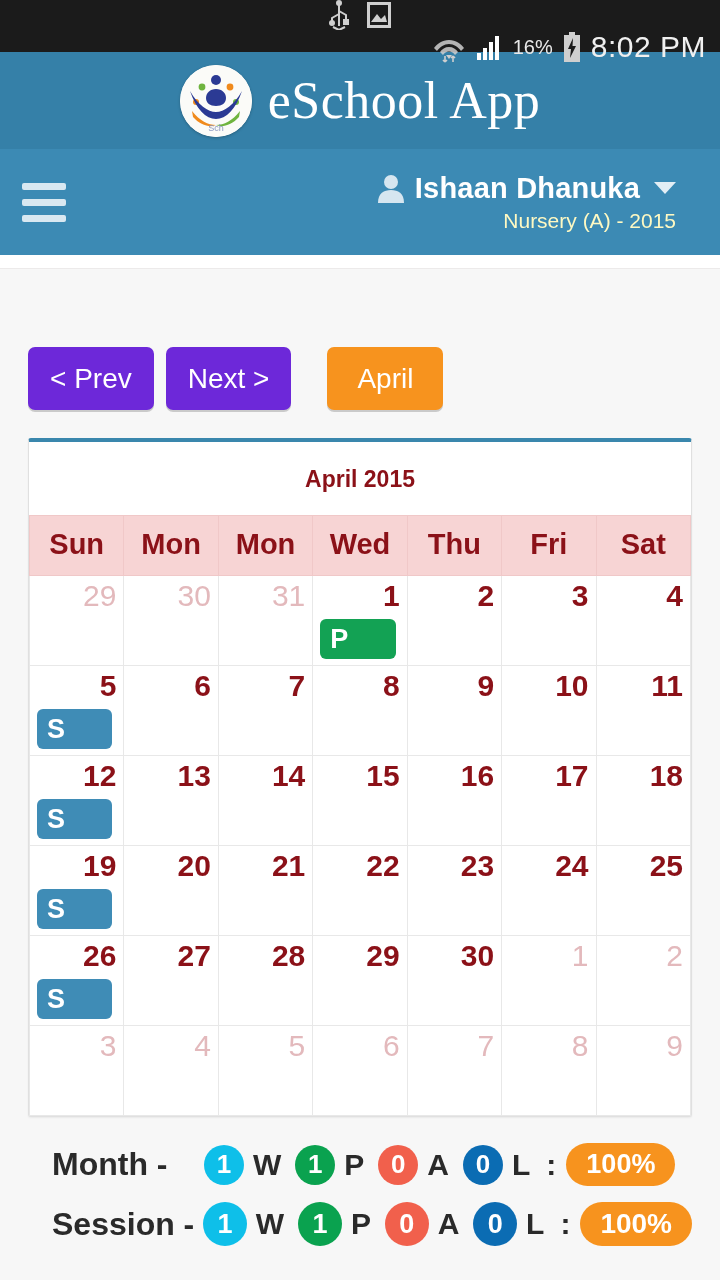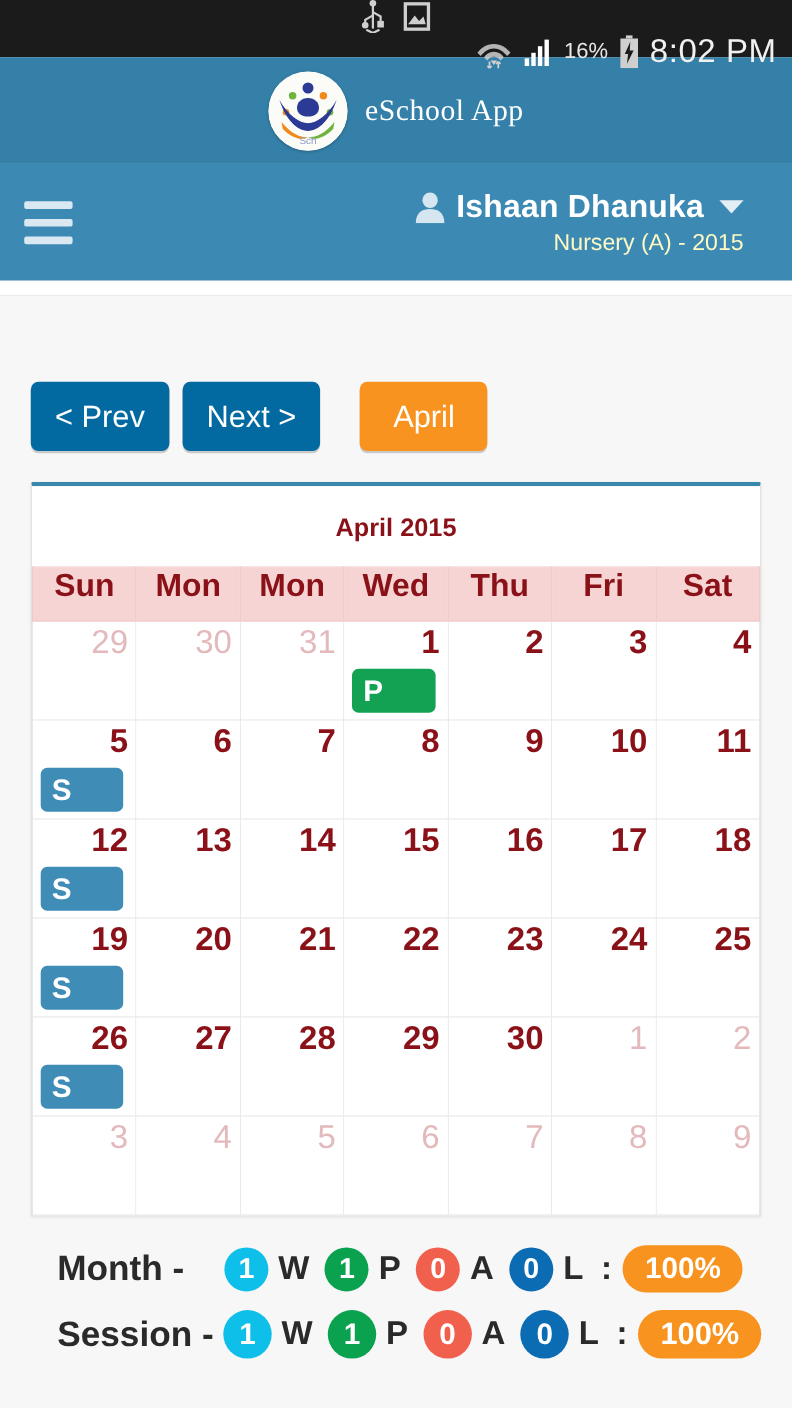--- a/index.html
+++ b/index.html
@@ -27,21 +27,21 @@
     display:flex; align-items:center; justify-content:center; gap:16px;
   }
   .logo{
     width:72px; height:72px; border-radius:50%;
     background:#fdfdfb; position:relative; overflow:hidden;
     box-shadow:0 1px 3px rgba(0,0,0,.25);
   }
   .logo svg{ position:absolute; inset:0; }
   .app-title{
     font-family:"Liberation Serif", serif;
-    font-size:27px; color:#ffffff; letter-spacing:.5px;
+    font-size:52px; color:#ffffff; letter-spacing:.5px;
   }
 
   
   .navbar{
     height:106px; background:#3c8ab4; position:relative;
     display:flex; align-items:center; padding:0 22px;
   }
   .hamburger{ width:44px; display:flex; flex-direction:column; gap:9px; cursor:pointer; }
   .hamburger span{ display:block; height:7px; border-radius:2px; background:#d9e8f1; }
   .nav-right{
@@ -61,37 +61,37 @@
   
   .content{ padding:0 28px; }
 
   .btnrow{ display:flex; gap:12px; padding-top:78px; }
   .btn{
     border:none; border-radius:7px; color:#fff;
     font-size:28px; font-family:"Liberation Sans", sans-serif;
     padding:0 22px; height:63px; cursor:pointer;
     box-shadow:0 2px 0 rgba(0,0,0,.18);
   }
-  .btn-maroon{ background:#0369a1; }
+  .btn-maroon{ background:#6d28d9; }
   .btn-orange{ background:#f7931e; margin-left:24px; padding:0 30px; }
 
   
   .calendar{
     margin-top:28px; background:#fff;
     border:1px solid #e0e0e0; border-top:4px solid #3a87ad;
     border-radius:3px; box-shadow:0 1px 2px rgba(0,0,0,.06);
   }
   .cal-title{
     text-align:center; color:#8b1118; font-weight:bold;
     font-size:23px; padding:24px 0 22px;
   }
   table.cal{ width:100%; border-collapse:collapse; table-layout:fixed; }
   table.cal th{
     background:#f7d4d4; color:#8b1118; font-weight:bold;
-    font-size:29px; padding:1px 0 14px;
+    font-size:29px; padding:12px 0 14px;
     border:1px solid #f0c8c8;
   }
   table.cal td{
     height:90px; vertical-align:top; border:1px solid #e8e8e8;
     padding:4px 7px 5px; position:relative; background:#fff;
   }
   .daynum{
     display:block; text-align:right; font-size:30px;
     font-weight:bold; color:#8b1118; line-height:1.05;
   }

